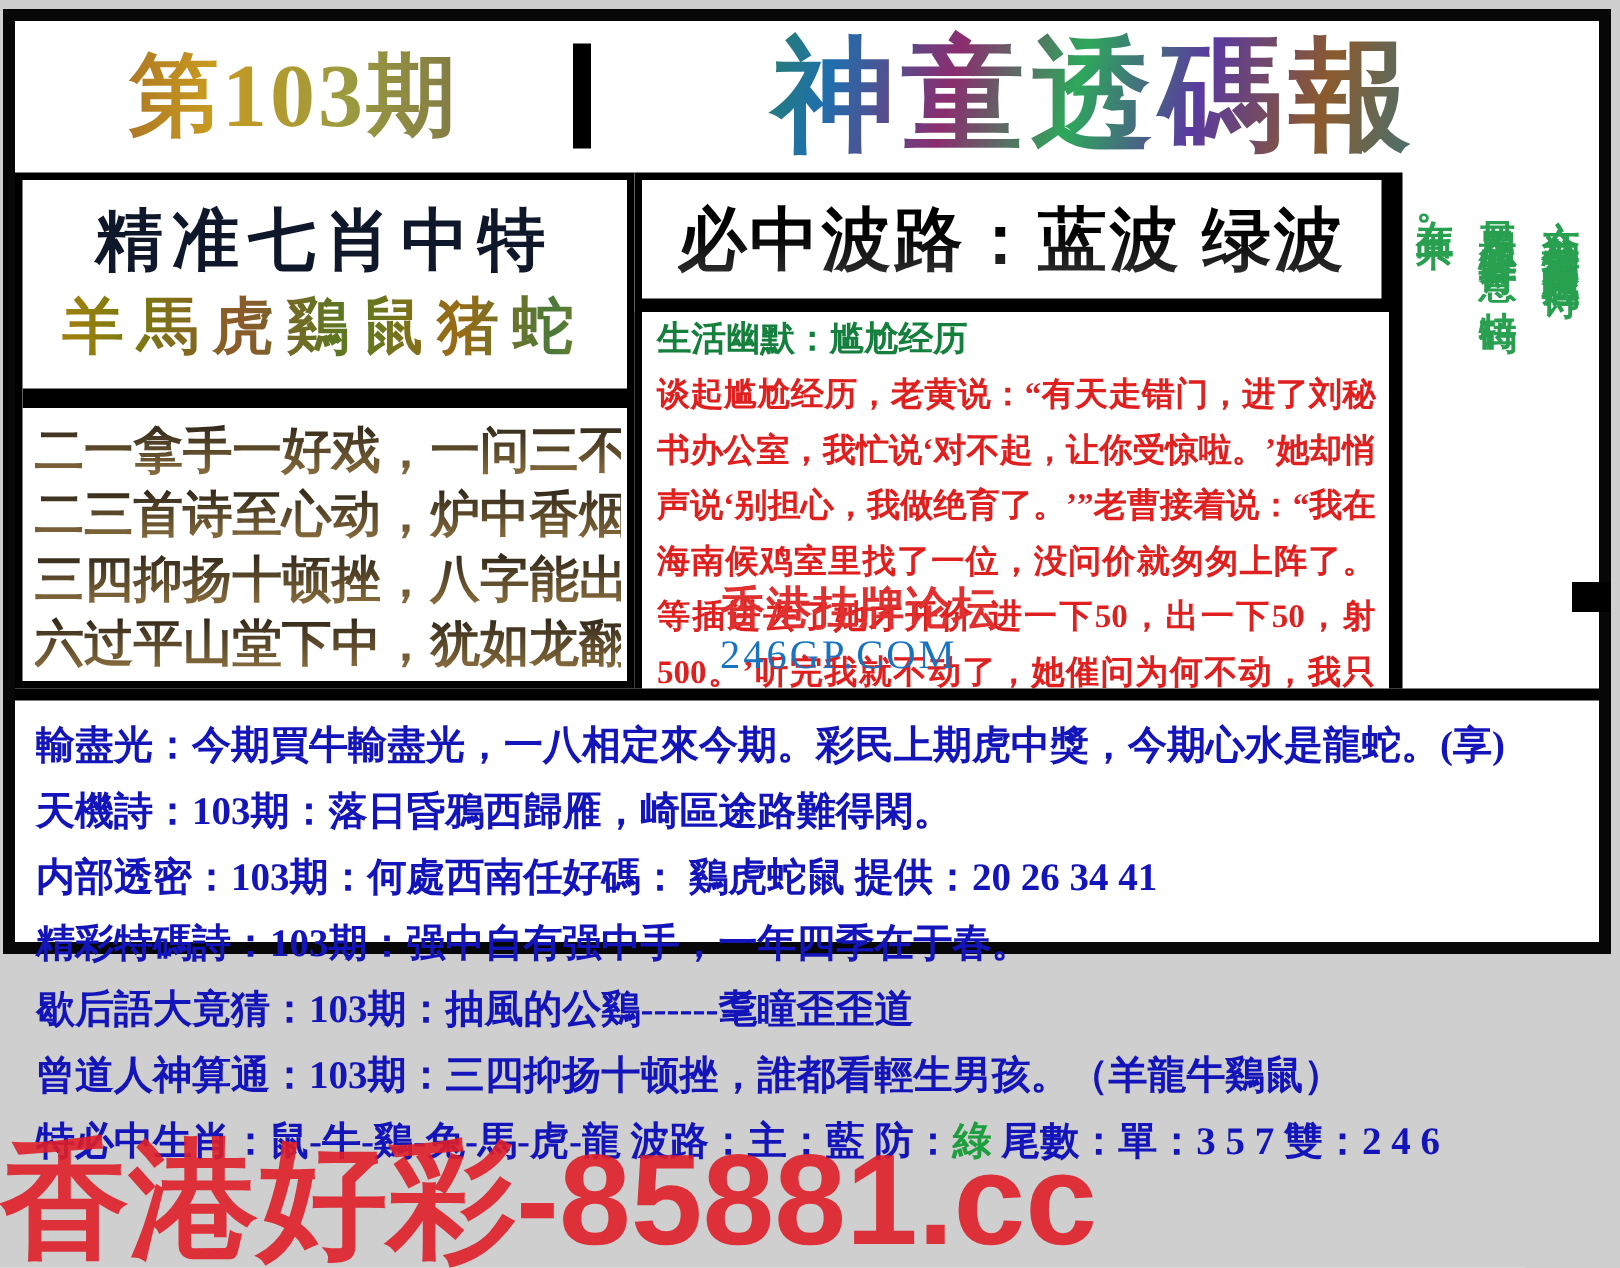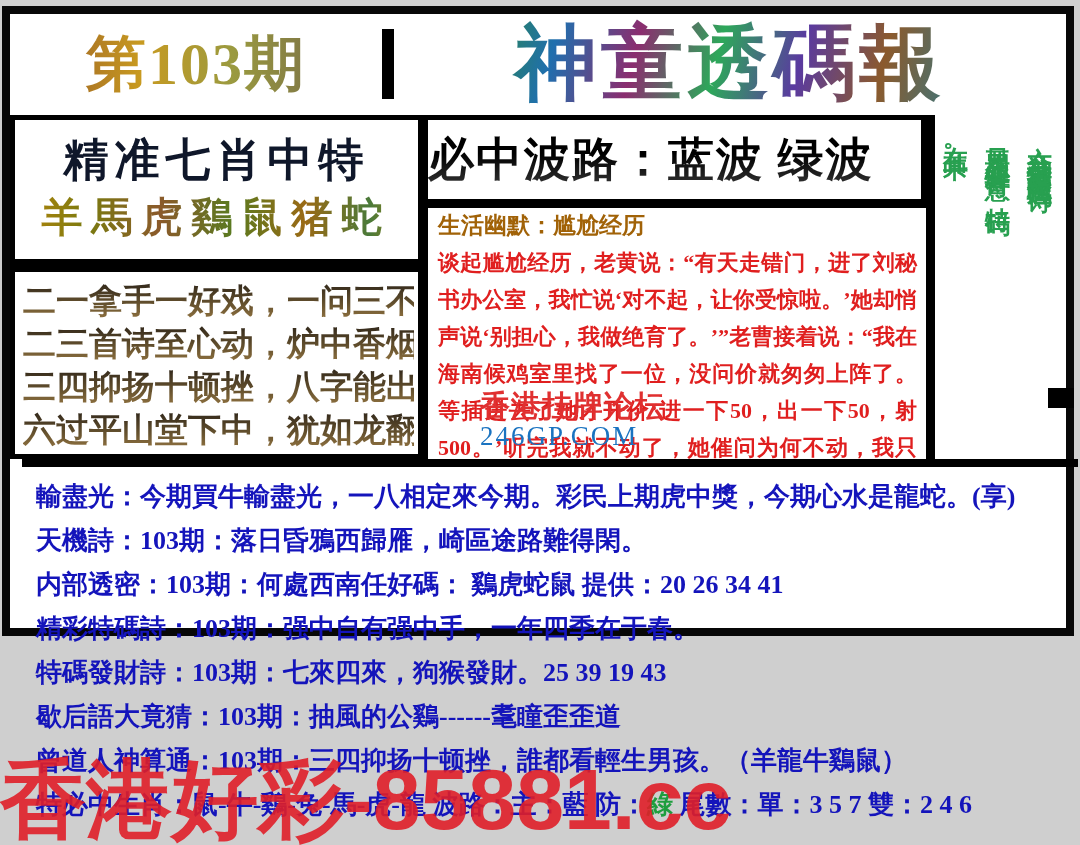--- a/index.html
+++ b/index.html
@@ -46,48 +46,48 @@
   .poems { padding:8px 4px 0 8px; }
   .poem-line {
     font-size:33px; font-weight:bold; line-height:43px; white-space:nowrap;
     background:linear-gradient(180deg,#2a2218,#6a5530 60%,#9a7a45);
     -webkit-background-clip:text; background-clip:text; color:transparent; -webkit-text-fill-color:transparent;
   }
   
   .wave-box {
     position:absolute; left:413px; top:101px; width:503px; height:93px;
     border:5px solid #000; border-bottom:9px solid #000; box-sizing:border-box;
-    display:flex; align-items:center; 
+    display:flex; align-items:center; justify-content:center;
     font-size:46px; font-weight:bold; letter-spacing:2px;
     background-color:#fff;
   }
   .wave-text{
     background:linear-gradient(180deg,#000 40%,#3a3a3a);
     -webkit-background-clip:text; background-clip:text; color:transparent; -webkit-text-fill-color:transparent;
   }
   .joke {
     position:absolute; left:413px; top:194px; width:503px; height:251px;
     border-left:5px solid #000; box-sizing:border-box; padding:2px 9px 0 10px; overflow:hidden;
   }
-  .joke-title { color:#a16207; font-size:23px; font-weight:bold; }
+  .joke-title { color:#15803d; font-size:23px; font-weight:bold; }
   .joke-body {
     color:#e01f1f; font-size:22px; font-weight:bold; line-height:37px; margin:3px 0 0 0; text-align:justify;
   }
   .mid-right-divider { position:absolute; left:916px; top:101px; width:9px; height:344px; background:#000; }
   
   .right-col {
     position:absolute; left:925px; top:101px; width:131px; height:344px;
     writing-mode:vertical-rl; box-sizing:border-box; padding:12px 6px;
   }
   .vcol {
     font-size:25px; font-weight:bold; color:#28a050; letter-spacing:4px; line-height:42px; white-space:nowrap;
   }
   
   .bottom-box {
-    position:absolute; left:12px; top:445px; width:1056px; height:365px;
+    position:absolute; left:0; top:445px; width:1056px; height:365px;
     border-top:8px solid #000; box-sizing:border-box; padding:8px 0 0 14px; overflow:hidden;
   }
   .b-line {
     font-size:26px; font-weight:bold; color:#1414bb; line-height:44px; white-space:nowrap;
   }
   .green-char { color:#1e9e3e; }
   
   .wm-mid { position:absolute; left:470px; top:376px; text-align:left; line-height:1.05; z-index:5; }
   .wm-mid-red { color:#e03030; font-size:30px; font-weight:bold; letter-spacing:1px; }
   .wm-mid-blue { color:#1a73c0; font-size:27px; font-weight:normal; letter-spacing:2px; }
@@ -136,21 +136,20 @@
       <div class="vcol">六合神童特别奉献透码诗</div>
       <div class="vcol">只要用心解开诗意，特码</div>
       <div class="vcol">在其中。</div>
     </div>
 
     <div class="bottom-box">
       <div class="b-line">輸盡光：今期買牛輸盡光，一八相定來今期。彩民上期虎中獎，今期心水是龍蛇。(享)</div>
       <div class="b-line">天機詩：103期：落日昏鴉西歸雁，崎區途路難得閑。</div>
       <div class="b-line">内部透密：103期：何處西南任好碼： 鷄虎蛇鼠 提供：20 26 34 41</div>
       <div class="b-line">精彩特碼詩：103期：强中自有强中手，一年四季在于春。</div>
-      <div class="b-line">特碼發財詩：103期：七來四來，狗猴發財。25 39 19 43</div>
       <div class="b-line">歇后語大竟猜：103期：抽風的公鷄------耄瞳歪歪道</div>
       <div class="b-line">曾道人神算通：103期：三四抑扬十顿挫，誰都看輕生男孩。（羊龍牛鷄鼠）</div>
       <div class="b-line">
         <span>特必中生肖：鼠-牛-鷄-兔-馬-虎-龍 波路：主：</span><span>藍</span><span> 防：</span><span class="green-char">綠</span><span> 尾數：單：3 5 7 雙：2 4 6</span>
       </div>
     </div>
 
     <div class="wm-mid">
       <div class="wm-mid-red">香港挂牌论坛</div>
       <div class="wm-mid-blue">246GP.COM</div>

